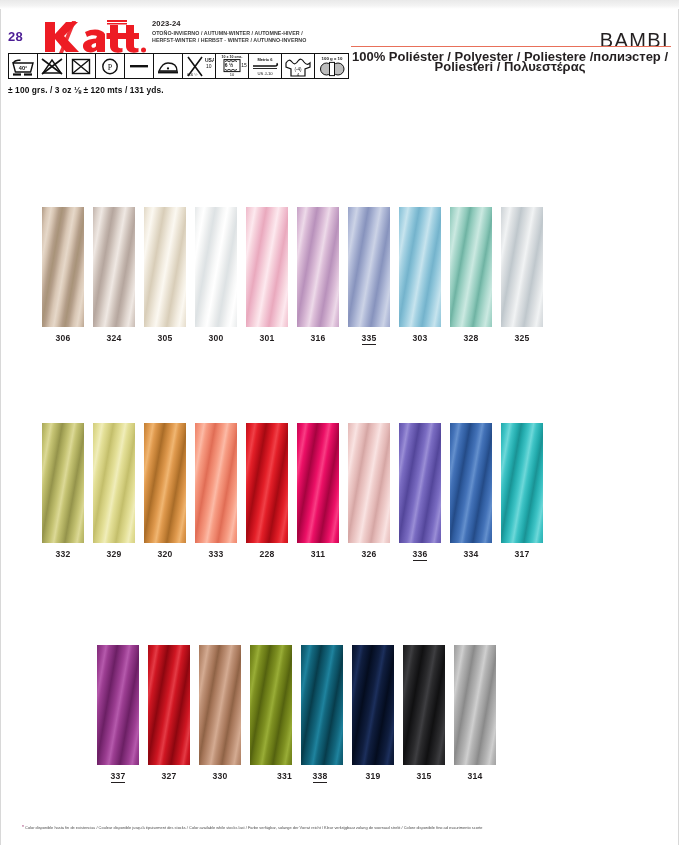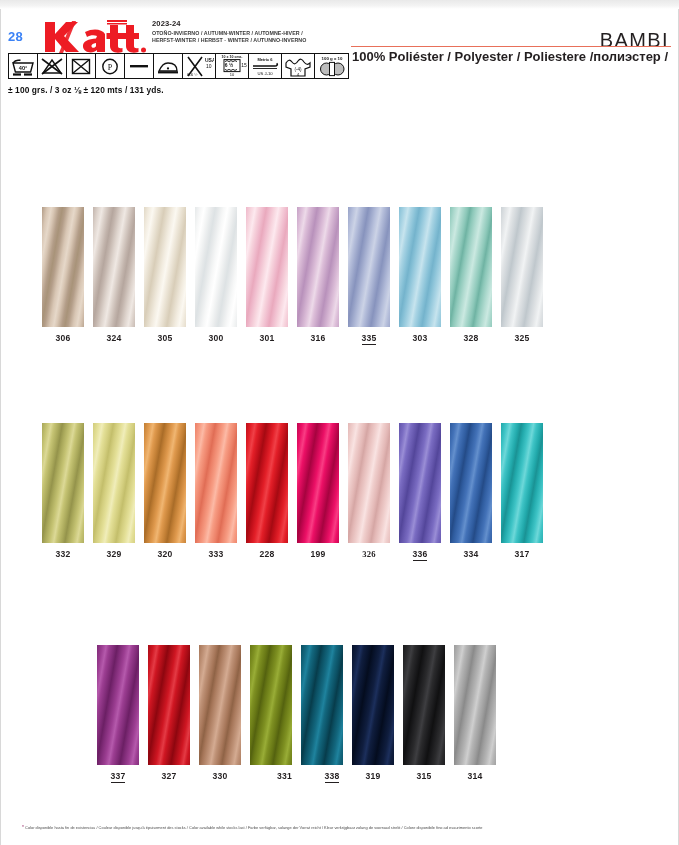--- a/index.html
+++ b/index.html
@@ -27,21 +27,21 @@
     width: 1px; height: 836px; background: #d8d8d8;
   }
   .edge-rule-right {
     position: absolute; right: 0px; top: 9px;
     width: 1px; height: 836px; background: #d8d8d8;
   }
   
   .header { position: absolute; left: 0; top: 9px; width: 679px; height: 36px; }
   .page-num {
     position: absolute; left: 8px; top: 20px;
-    font-size: 13px; font-weight: bold; color: #3b82f6;
+    font-size: 13px; font-weight: bold; color: #4c1d95;
     letter-spacing: .2px;
   }
   .logo {
     position: absolute; left: 42px; top: 10px;
     width: 106px; height: 36px;
   }
   .collection {
     position: absolute; left: 152px; top: 10px;
     color: #231f20;
   }
@@ -167,20 +167,21 @@
       <div class="season-langs">HERFST-WINTER / HERBST - WINTER / AUTUNNO-INVERNO</div>
     </div>
 
     <div class="brand-title">BAMBI</div>
   </div>
 
   <div class="brand-rule"></div>
 
   <div class="composition">
     <div>100% Poliéster / Polyester / Poliestere /полиэстер /</div>
+    <div>Poliesteri / Πολυεστέρας</div>
   </div>
 
   <div class="care-strip">
 
     <div class="care-cell">
       <svg width="24" height="20" viewBox="0 0 24 20">
         <path d="M2 7 h20 l-2.4 9 h-15.2 Z" fill="none" stroke="#111" stroke-width="1.4"></path>
         <path d="M2 7 c3 -4 5 -2 7.5 -3.2" fill="none" stroke="#111" stroke-width="1.4"></path>
         <text x="12" y="13.6" font-size="5.6" text-anchor="middle" fill="#111" font-family="Liberation Sans, sans-serif" font-weight="bold">40°</text>
         <rect x="2" y="17.4" width="8" height="2.2" fill="#111"></rect>
@@ -335,25 +336,25 @@
           <div class="tex" style="background: repeating-linear-gradient(102deg, rgb(252, 186, 166) 0px, rgb(247, 157, 132) 3px, rgb(236, 129, 104) 8px, rgb(224, 109, 85) 11px, rgb(236, 129, 104) 14px, rgb(247, 157, 132) 19px, rgb(252, 186, 166) 23px), repeating-linear-gradient(12deg, rgba(255, 255, 255, 0.12) 0px, rgba(0, 0, 0, 0.1) 2px, rgba(255, 255, 255, 0.1) 4px), linear-gradient(160deg, rgba(255, 255, 255, 0.22), rgba(0, 0, 0, 0.16)); transform: rotate(-2deg);"></div>
         </div>
         <div class="swatch-label" style="left: 195px;"><span>333</span></div>
         <div class="swatch" style="left: 246px;">
           <div class="tex" style="background: repeating-linear-gradient(102deg, rgb(240, 64, 71) 0px, rgb(227, 31, 40) 3px, rgb(192, 15, 25) 8px, rgb(165, 10, 18) 11px, rgb(192, 15, 25) 14px, rgb(227, 31, 40) 19px, rgb(240, 64, 71) 23px), repeating-linear-gradient(12deg, rgba(255, 255, 255, 0.12) 0px, rgba(0, 0, 0, 0.1) 2px, rgba(255, 255, 255, 0.1) 4px), linear-gradient(160deg, rgba(255, 255, 255, 0.22), rgba(0, 0, 0, 0.16)); transform: rotate(-2deg);"></div>
         </div>
         <div class="swatch-label" style="left: 246px;"><span>228</span></div>
         <div class="swatch" style="left: 297px;">
           <div class="tex" style="background: repeating-linear-gradient(102deg, rgb(249, 61, 132) 0px, rgb(236, 16, 102) 3px, rgb(194, 6, 79) 8px, rgb(166, 3, 63) 11px, rgb(194, 6, 79) 14px, rgb(236, 16, 102) 19px, rgb(249, 61, 132) 23px), repeating-linear-gradient(12deg, rgba(255, 255, 255, 0.12) 0px, rgba(0, 0, 0, 0.1) 2px, rgba(255, 255, 255, 0.1) 4px), linear-gradient(160deg, rgba(255, 255, 255, 0.22), rgba(0, 0, 0, 0.16)); transform: rotate(-2deg);"></div>
         </div>
-        <div class="swatch-label" style="left: 297px;"><span>199</span></div>
+        <div class="swatch-label" style="left: 297px;"><span>311</span></div>
         <div class="swatch" style="left: 348px;">
           <div class="tex" style="background: repeating-linear-gradient(102deg, rgb(249, 227, 226) 0px, rgb(240, 207, 205) 3px, rgb(227, 184, 182) 8px, rgb(213, 166, 164) 11px, rgb(227, 184, 182) 14px, rgb(240, 207, 205) 19px, rgb(249, 227, 226) 23px), repeating-linear-gradient(12deg, rgba(255, 255, 255, 0.12) 0px, rgba(0, 0, 0, 0.1) 2px, rgba(255, 255, 255, 0.1) 4px), linear-gradient(160deg, rgba(255, 255, 255, 0.22), rgba(0, 0, 0, 0.16)); transform: rotate(-2deg);"></div>
         </div>
-        <div class="swatch-label" style="left: 348px; font-family: Liberation Serif, serif;"><span>326</span></div>
+        <div class="swatch-label" style="left: 348px;"><span>326</span></div>
         <div class="swatch" style="left: 399px;">
           <div class="tex" style="background: repeating-linear-gradient(102deg, rgb(154, 142, 214) 0px, rgb(122, 108, 194) 3px, rgb(99, 85, 171) 8px, rgb(83, 70, 154) 11px, rgb(99, 85, 171) 14px, rgb(122, 108, 194) 19px, rgb(154, 142, 214) 23px), repeating-linear-gradient(12deg, rgba(255, 255, 255, 0.12) 0px, rgba(0, 0, 0, 0.1) 2px, rgba(255, 255, 255, 0.1) 4px), linear-gradient(160deg, rgba(255, 255, 255, 0.22), rgba(0, 0, 0, 0.16)); transform: rotate(-2deg);"></div>
         </div>
         <div class="swatch-label new" style="left: 399px;"><span>336</span></div>
         <div class="swatch" style="left: 450px;">
           <div class="tex" style="background: repeating-linear-gradient(102deg, rgb(100, 144, 205) 0px, rgb(67, 114, 184) 3px, rgb(47, 92, 159) 8px, rgb(36, 75, 135) 11px, rgb(47, 92, 159) 14px, rgb(67, 114, 184) 19px, rgb(100, 144, 205) 23px), repeating-linear-gradient(12deg, rgba(255, 255, 255, 0.12) 0px, rgba(0, 0, 0, 0.1) 2px, rgba(255, 255, 255, 0.1) 4px), linear-gradient(160deg, rgba(255, 255, 255, 0.22), rgba(0, 0, 0, 0.16)); transform: rotate(-2deg);"></div>
         </div>
         <div class="swatch-label" style="left: 450px;"><span>334</span></div>
         <div class="swatch" style="left: 501px;">
           <div class="tex" style="background: repeating-linear-gradient(102deg, rgb(110, 216, 217) 0px, rgb(63, 196, 198) 3px, rgb(33, 169, 171) 8px, rgb(26, 146, 148) 11px, rgb(33, 169, 171) 14px, rgb(63, 196, 198) 19px, rgb(110, 216, 217) 23px), repeating-linear-gradient(12deg, rgba(255, 255, 255, 0.12) 0px, rgba(0, 0, 0, 0.1) 2px, rgba(255, 255, 255, 0.1) 4px), linear-gradient(160deg, rgba(255, 255, 255, 0.22), rgba(0, 0, 0, 0.16)); transform: rotate(-2deg);"></div>
@@ -375,21 +376,21 @@
           <div class="tex" style="background: repeating-linear-gradient(102deg, rgb(212, 171, 146) 0px, rgb(191, 146, 119) 3px, rgb(166, 118, 89) 8px, rgb(143, 99, 70) 11px, rgb(166, 118, 89) 14px, rgb(191, 146, 119) 19px, rgb(212, 171, 146) 23px), repeating-linear-gradient(12deg, rgba(255, 255, 255, 0.12) 0px, rgba(0, 0, 0, 0.1) 2px, rgba(255, 255, 255, 0.1) 4px), linear-gradient(160deg, rgba(255, 255, 255, 0.22), rgba(0, 0, 0, 0.16)); transform: rotate(-2deg);"></div>
         </div>
         <div class="swatch-label" style="left: 199px;"><span>330</span></div>
         <div class="swatch" style="left: 250px;">
           <div class="tex" style="background: repeating-linear-gradient(102deg, rgb(153, 173, 55) 0px, rgb(127, 145, 34) 3px, rgb(103, 119, 21) 8px, rgb(84, 98, 15) 11px, rgb(103, 119, 21) 14px, rgb(127, 145, 34) 19px, rgb(153, 173, 55) 23px), repeating-linear-gradient(12deg, rgba(255, 255, 255, 0.12) 0px, rgba(0, 0, 0, 0.1) 2px, rgba(255, 255, 255, 0.1) 4px), linear-gradient(160deg, rgba(255, 255, 255, 0.22), rgba(0, 0, 0, 0.16)); transform: rotate(-2deg);"></div>
         </div>
         <div class="swatch-label" style="left: 250px; text-align: right;"><span>331</span></div>
         <div class="swatch" style="left: 301px;">
           <div class="tex" style="background: repeating-linear-gradient(102deg, rgb(31, 131, 158) 0px, rgb(19, 104, 127) 3px, rgb(11, 79, 98) 8px, rgb(7, 60, 75) 11px, rgb(11, 79, 98) 14px, rgb(19, 104, 127) 19px, rgb(31, 131, 158) 23px), repeating-linear-gradient(12deg, rgba(255, 255, 255, 0.12) 0px, rgba(0, 0, 0, 0.1) 2px, rgba(255, 255, 255, 0.1) 4px), linear-gradient(160deg, rgba(255, 255, 255, 0.22), rgba(0, 0, 0, 0.16)); transform: rotate(-2deg);"></div>
         </div>
-        <div class="swatch-label new" style="left: 311px;"><span>338</span></div>
+        <div class="swatch-label new" style="left: 299px;"><span>338</span></div>
         <div class="swatch" style="left: 352px;">
           <div class="tex" style="background: repeating-linear-gradient(102deg, rgb(28, 47, 92) 0px, rgb(16, 30, 63) 3px, rgb(8, 19, 44) 8px, rgb(4, 12, 30) 11px, rgb(8, 19, 44) 14px, rgb(16, 30, 63) 19px, rgb(28, 47, 92) 23px), repeating-linear-gradient(12deg, rgba(255, 255, 255, 0.12) 0px, rgba(0, 0, 0, 0.1) 2px, rgba(255, 255, 255, 0.1) 4px), linear-gradient(160deg, rgba(255, 255, 255, 0.22), rgba(0, 0, 0, 0.16)); transform: rotate(-2deg);"></div>
         </div>
         <div class="swatch-label" style="left: 352px;"><span>319</span></div>
         <div class="swatch" style="left: 403px;">
           <div class="tex" style="background: repeating-linear-gradient(102deg, rgb(62, 62, 65) 0px, rgb(43, 43, 45) 3px, rgb(26, 26, 28) 8px, rgb(16, 16, 17) 11px, rgb(26, 26, 28) 14px, rgb(43, 43, 45) 19px, rgb(62, 62, 65) 23px), repeating-linear-gradient(12deg, rgba(255, 255, 255, 0.12) 0px, rgba(0, 0, 0, 0.1) 2px, rgba(255, 255, 255, 0.1) 4px), linear-gradient(160deg, rgba(255, 255, 255, 0.22), rgba(0, 0, 0, 0.16)); transform: rotate(-2deg);"></div>
         </div>
         <div class="swatch-label" style="left: 403px;"><span>315</span></div>
         <div class="swatch" style="left: 454px;">
           <div class="tex" style="background: repeating-linear-gradient(102deg, rgb(207, 207, 207) 0px, rgb(182, 182, 182) 3px, rgb(157, 157, 157) 8px, rgb(138, 138, 138) 11px, rgb(157, 157, 157) 14px, rgb(182, 182, 182) 19px, rgb(207, 207, 207) 23px), repeating-linear-gradient(12deg, rgba(255, 255, 255, 0.12) 0px, rgba(0, 0, 0, 0.1) 2px, rgba(255, 255, 255, 0.1) 4px), linear-gradient(160deg, rgba(255, 255, 255, 0.22), rgba(0, 0, 0, 0.16)); transform: rotate(-2deg);"></div>

